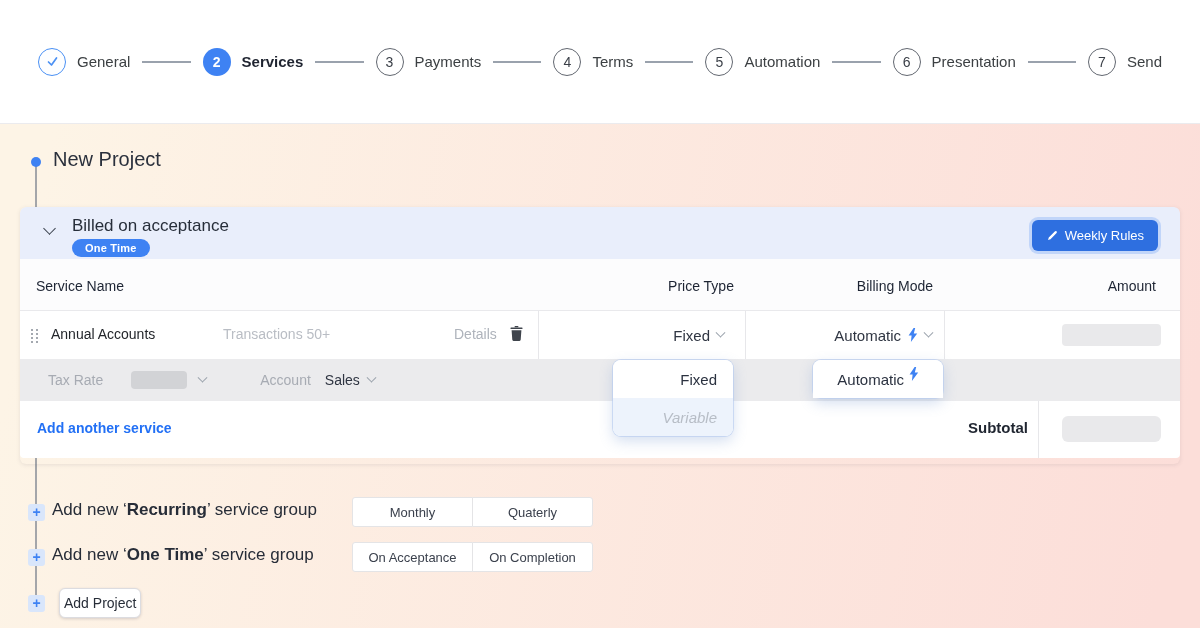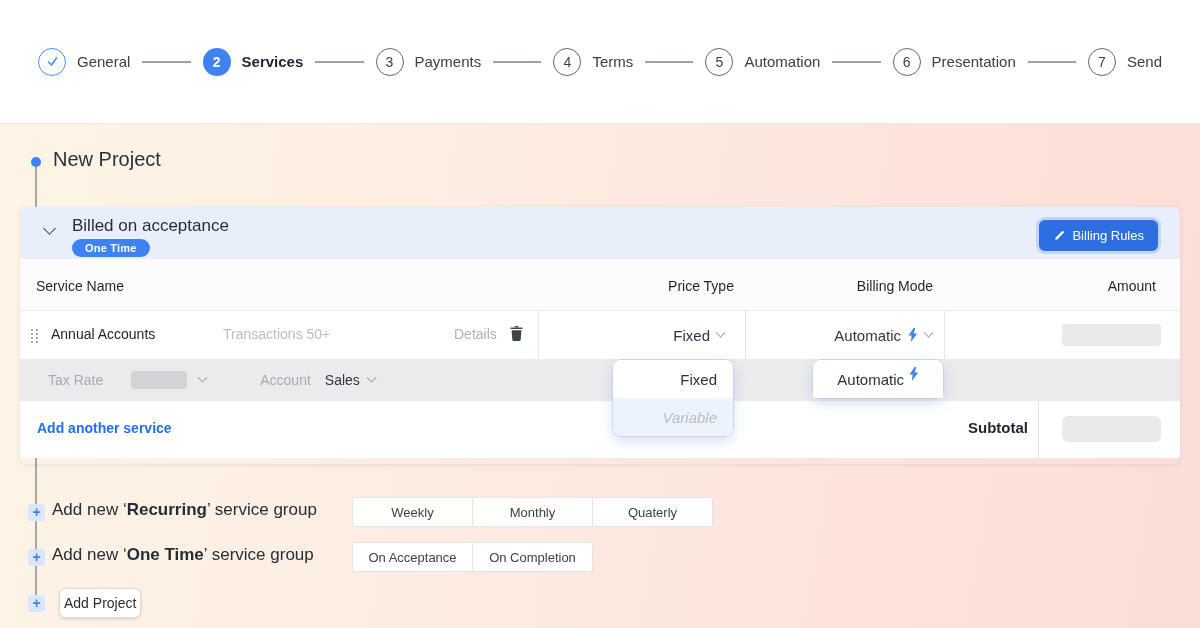--- a/index.html
+++ b/index.html
@@ -181,21 +181,21 @@
     <div class="group-header">
       <span class="collapse-chev"></span>
       <span class="group-title">Billed on acceptance</span>
       <span class="badge">One Time</span>
       <button class="billing-rules">
         <span style="display:flex;">
           <svg width="12" height="12" viewBox="0 0 16 16">
               <path d="M11.7 1.9a1.6 1.6 0 0 1 2.4 2.2L6 12.3l-3.3 1 1-3.3z" fill="#fff"></path>
             </svg>
         </span>
-        <span>Billing Rules</span>
+        <span>Weekly Rules</span>
       </button>
     </div>
 
     <div class="thead">
       <span class="th-service">Service Name</span>
       <span class="th-price">Price Type</span>
       <span class="th-billing">Billing Mode</span>
       <span class="th-amount">Amount</span>
     </div>
 
@@ -266,21 +266,20 @@
         <svg width="10" height="14" viewBox="0 0 10 14">
             <path d="M5.6 0 0.6 7.6h3L2.9 14l6.3-8.6H5.8L7.2 0z" fill="#3e82f3"></path>
           </svg>
       </span>
     </div>
   </div>
 
   <span class="plus-box" style="top:380px">+</span>
   <span class="action-text" style="top:376px"><span>Add new ‘</span><b>Recurring</b><span>’ service group</span></span>
   <div class="btn-group" style="top:373px">
-    <button class="seg-btn">Weekly</button>
     <button class="seg-btn">Monthly</button>
     <button class="seg-btn">Quaterly</button>
   </div>
 
   <span class="plus-box" style="top:425px">+</span>
   <span class="action-text" style="top:421px"><span>Add new ‘</span><b>One Time</b><span>’ service group</span></span>
   <div class="btn-group" style="top:418px">
     <button class="seg-btn">On Acceptance</button>
     <button class="seg-btn">On Completion</button>
   </div>

